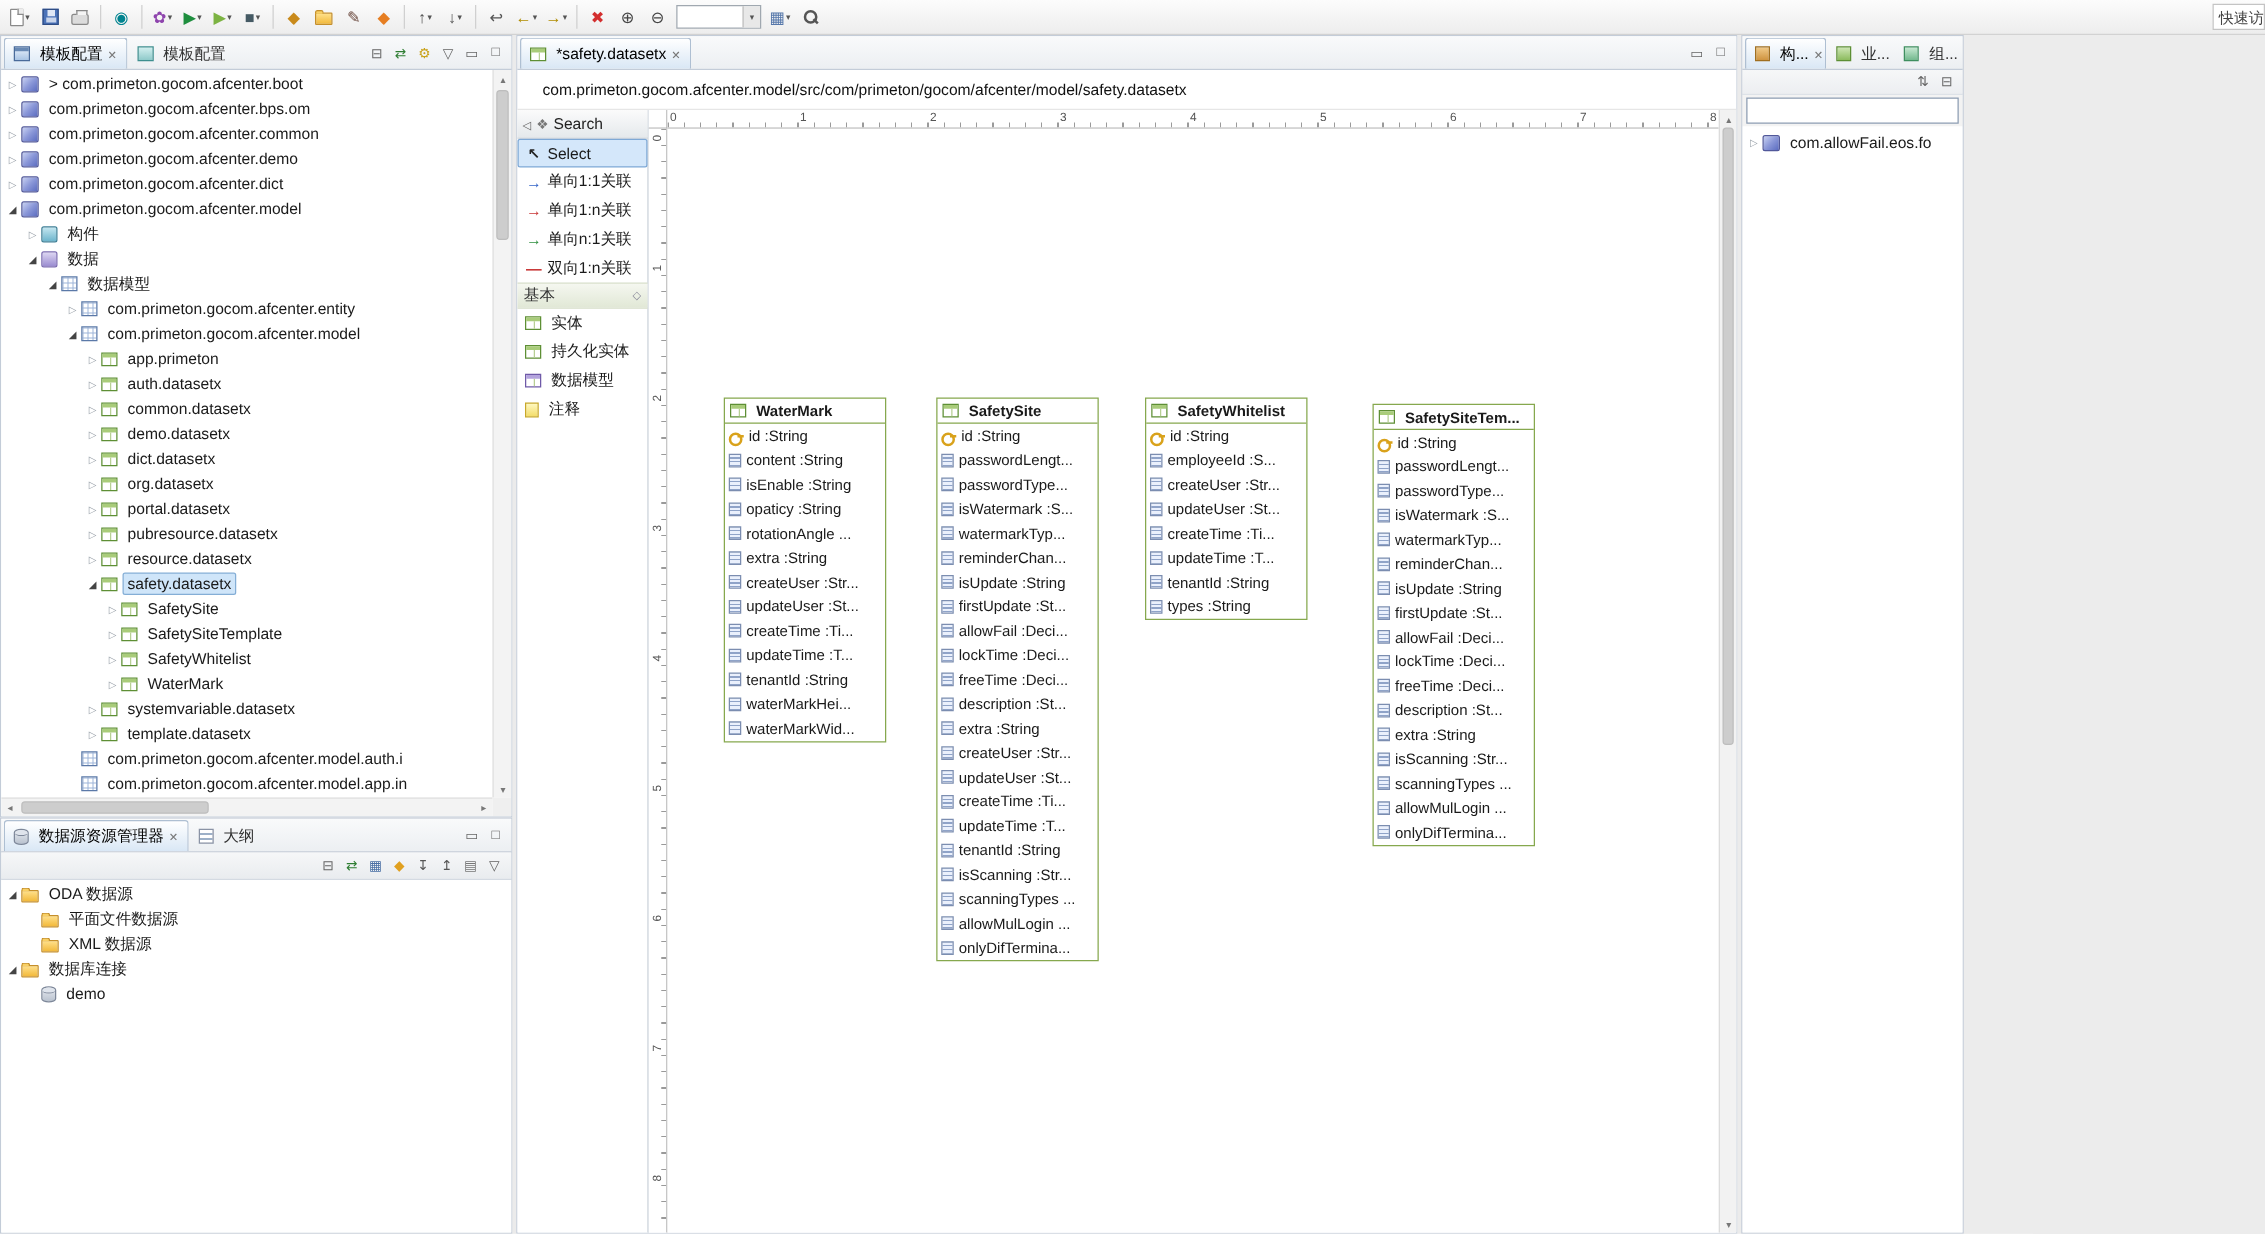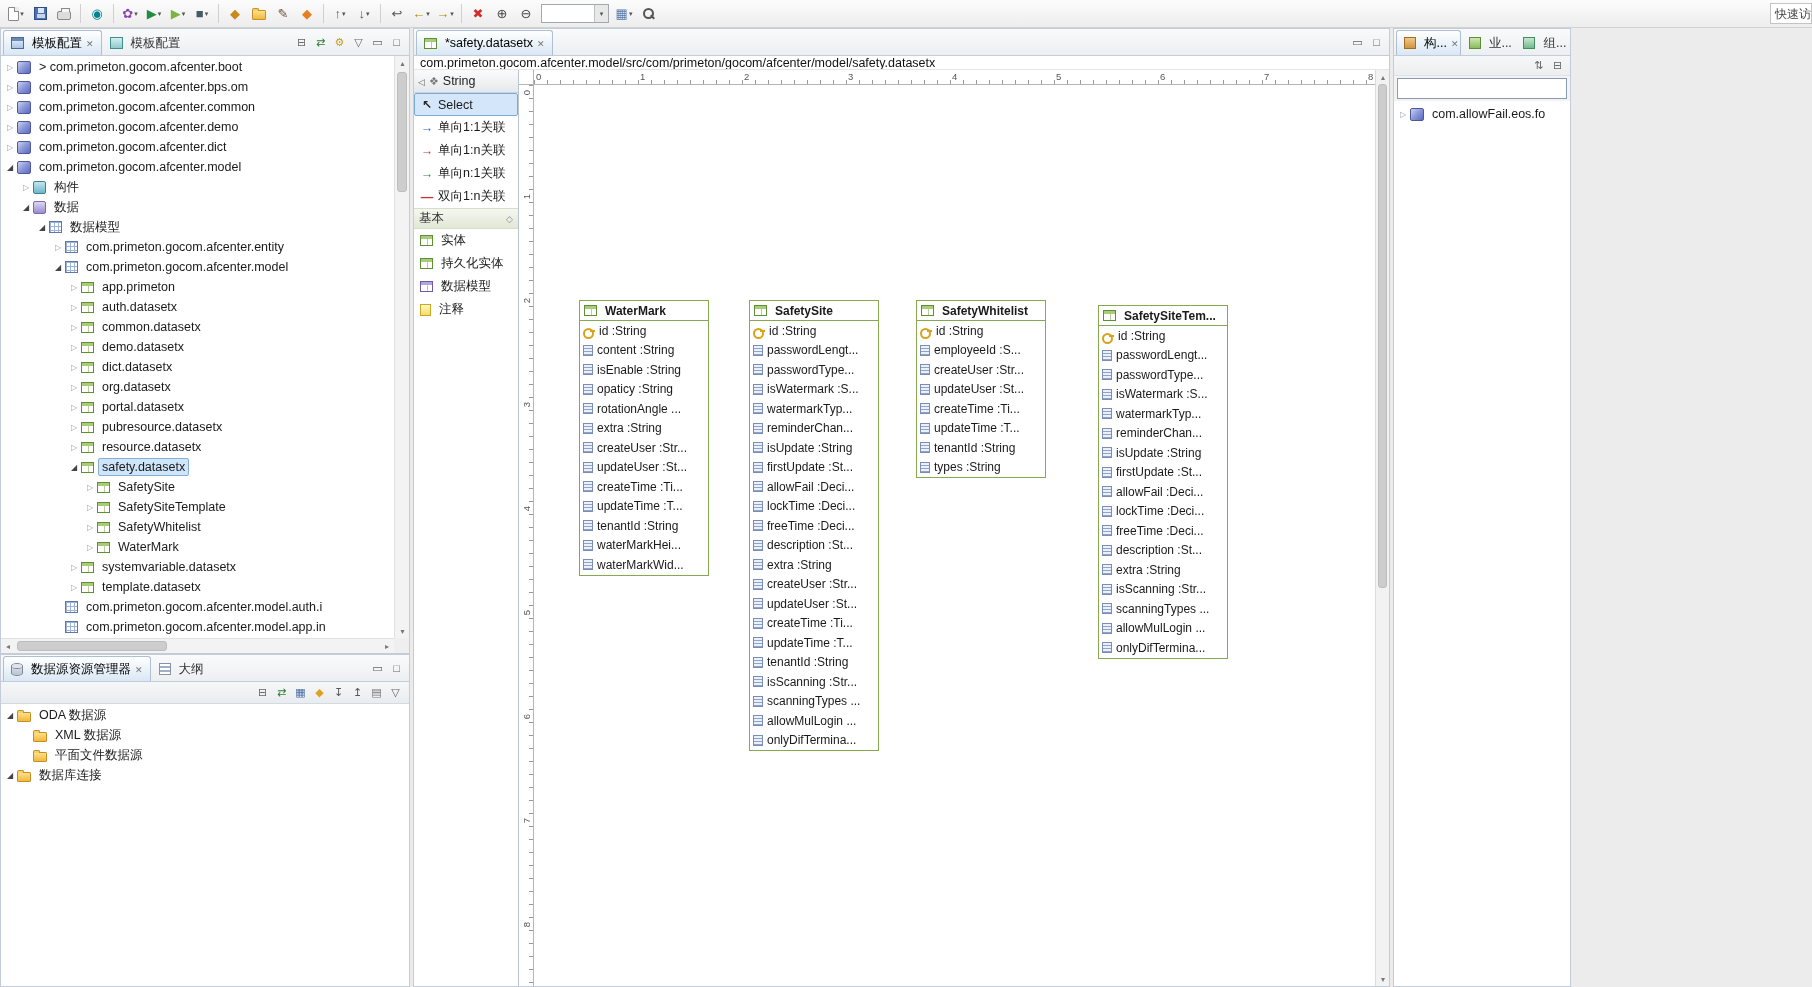--- a/index.html
+++ b/index.html
@@ -99,21 +99,21 @@
   .sb-left{left:0;top:0;width:14px;height:15px}.sb-left::before{content:"◂"}
   .sb-right{right:0;top:0;width:14px;height:15px}.sb-right::before{content:"▸"}
   .sb-thumb-v{position:absolute;left:2px;right:2px;background:#cdcdcd;border:1px solid #bdbdbd;border-radius:3px}
   .sb-thumb-h{position:absolute;top:2px;bottom:2px;background:#cdcdcd;border:1px solid #bdbdbd;border-radius:3px}
 
   
   .ds-toolbar{height:22px;background:linear-gradient(#f6f7f8,#e9ecef);border-bottom:1px solid #d4dae2;display:flex;align-items:center;justify-content:flex-end;padding-right:4px;flex:none}
 
   
   .editor{flex:1;min-width:0;display:flex;flex-direction:column;border:1px solid #c3ccd8;background:#fff}
-  .pathbar{height:14px;background:#fff;border-bottom:1px solid #e6e6e6;display:flex;align-items:center;padding-left:6px;font-size:12.5px;color:#111;flex:none;white-space:nowrap;overflow:hidden}
+  .pathbar{height:32px;background:#fff;border-bottom:1px solid #e6e6e6;display:flex;align-items:center;padding-left:20px;font-size:12.5px;color:#111;flex:none;white-space:nowrap;overflow:hidden}
   .ed-content{flex:1;display:flex;min-height:0}
   .palette{width:105px;flex:none;border-right:1px solid #b9c4ce;background:#fff;display:flex;flex-direction:column}
   .pal-header{height:23px;background:linear-gradient(#fbfbfb,#e5e9ec);border-bottom:1px solid #ccd2d8;display:flex;align-items:center;gap:4px;padding:0 4px;font-size:12.5px;color:#222;flex:none}
   .pal-collapse::before{content:"◁";font-size:9px;color:#666}
   .pal-icon::before{content:"❖";font-size:11px;color:#777}
   .pal-item{height:23px;display:flex;align-items:center;gap:4px;padding:0 2px 0 5px;font-size:12.5px;border:1px solid transparent;white-space:nowrap;overflow:hidden}
   .pal-item.selected{background:#d4e7fa;border-color:#7fa9d6;border-radius:2px}
   .pal-section{height:21px;background:linear-gradient(#f5f7f0,#e1e8d6);border-top:1px solid #d6dec9;border-bottom:1px solid #d6dec9;display:flex;align-items:center;padding:0 5px;font-size:12.5px;color:#333}
   .pal-pin{margin-left:auto;font-size:9px;color:#889}
   .pic{width:14px;display:inline-flex;align-items:center;justify-content:center;flex:none}
@@ -499,33 +499,39 @@
               <div class="trow">
                 <span class="tind" style="width: 2px;"></span>
                 <span class="tarr exp">◢</span>
                 <span class="ticon ic-folder"></span>
                 <span class="tlabel">ODA 数据源</span>
               </div>
               <div class="trow">
                 <span class="tind" style="width: 18px;"></span>
                 <span class="tarr"></span>
                 <span class="ticon ic-folder"></span>
-                <span class="tlabel">XML 数据源</span>
+                <span class="tlabel">平面文件数据源</span>
               </div>
               <div class="trow">
                 <span class="tind" style="width: 18px;"></span>
                 <span class="tarr"></span>
                 <span class="ticon ic-folder"></span>
-                <span class="tlabel">平面文件数据源</span>
+                <span class="tlabel">XML 数据源</span>
               </div>
               <div class="trow">
                 <span class="tind" style="width: 2px;"></span>
                 <span class="tarr exp">◢</span>
                 <span class="ticon ic-folder"></span>
                 <span class="tlabel">数据库连接</span>
+              </div>
+              <div class="trow">
+                <span class="tind" style="width: 18px;"></span>
+                <span class="tarr"></span>
+                <span class="ticon ic-db"></span>
+                <span class="tlabel">demo</span>
               </div>
             </div>
         </div>
       </div>
 
     </div>
 
     <div class="sash"></div>
 
     <div class="editor">
@@ -542,21 +548,21 @@
       </div>
       <div class="pathbar">
         <span>com.primeton.gocom.afcenter.model/src/com/primeton/gocom/afcenter/model/safety.datasetx</span>
       </div>
       <div class="ed-content">
 
         <div class="palette">
           <div class="pal-header">
             <span class="pal-collapse"></span>
             <span class="pal-icon"></span>
-            <span>String</span>
+            <span>Search</span>
           </div>
           <div>
               <div class="pal-item selected">
                 <span class="pic pic-cursor"></span>
                 <span class="pal-label">Select</span>
               </div>
               <div class="pal-item">
                 <span class="pic pic-arrow-blue"></span>
                 <span class="pal-label">单向1:1关联</span>
               </div>

